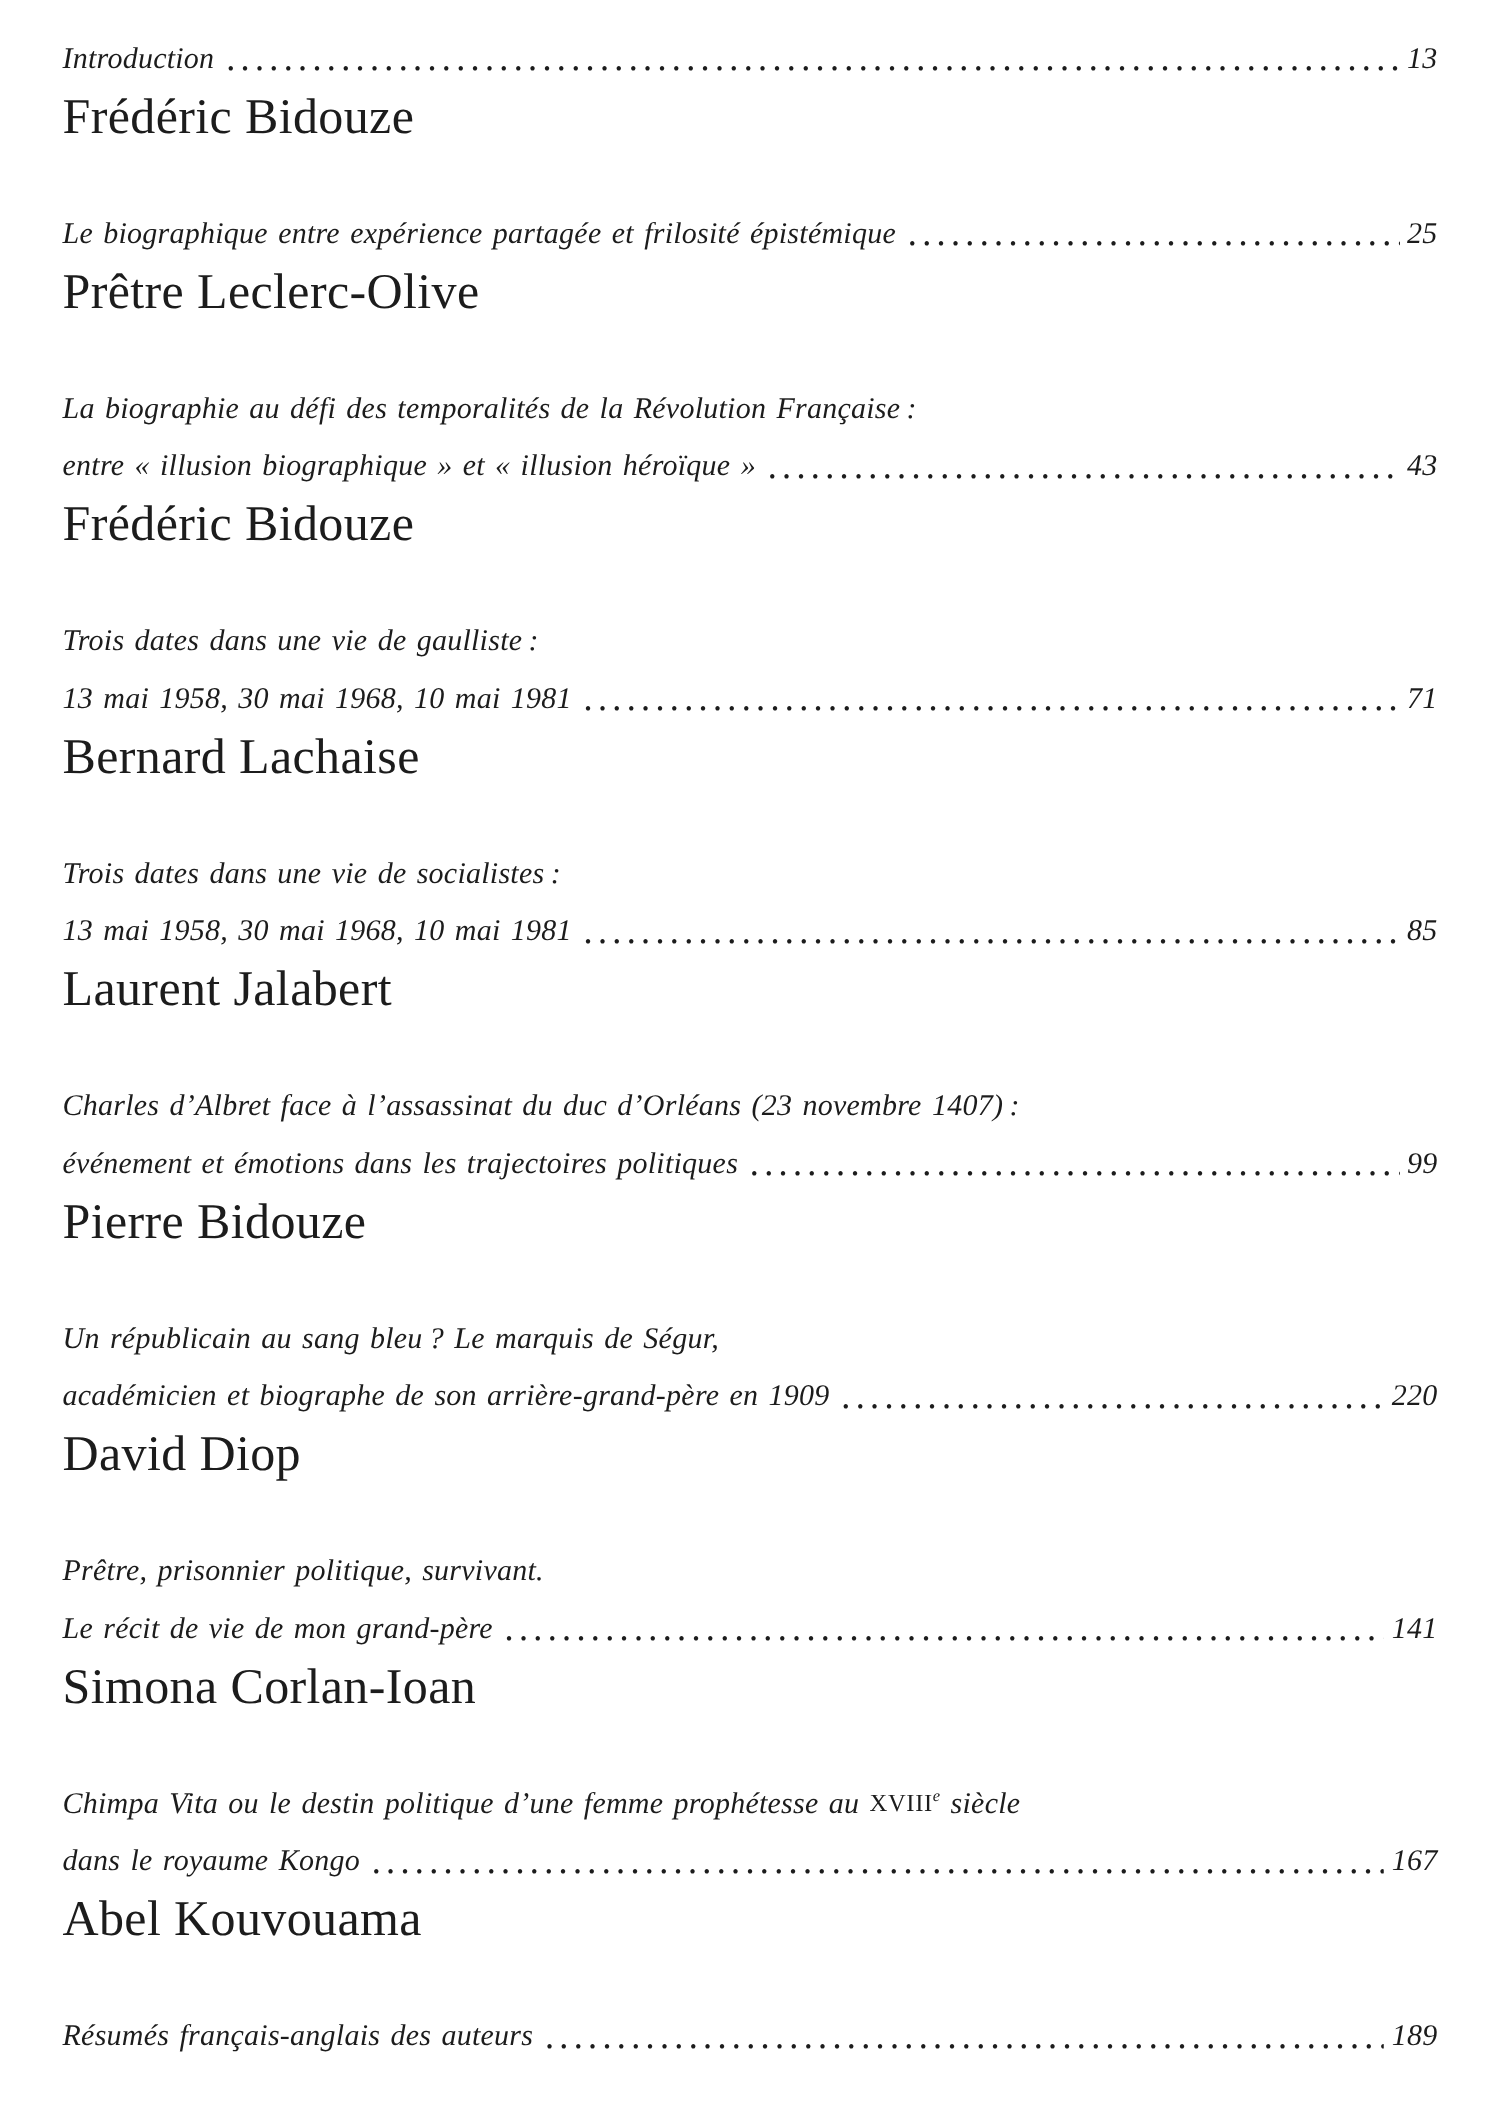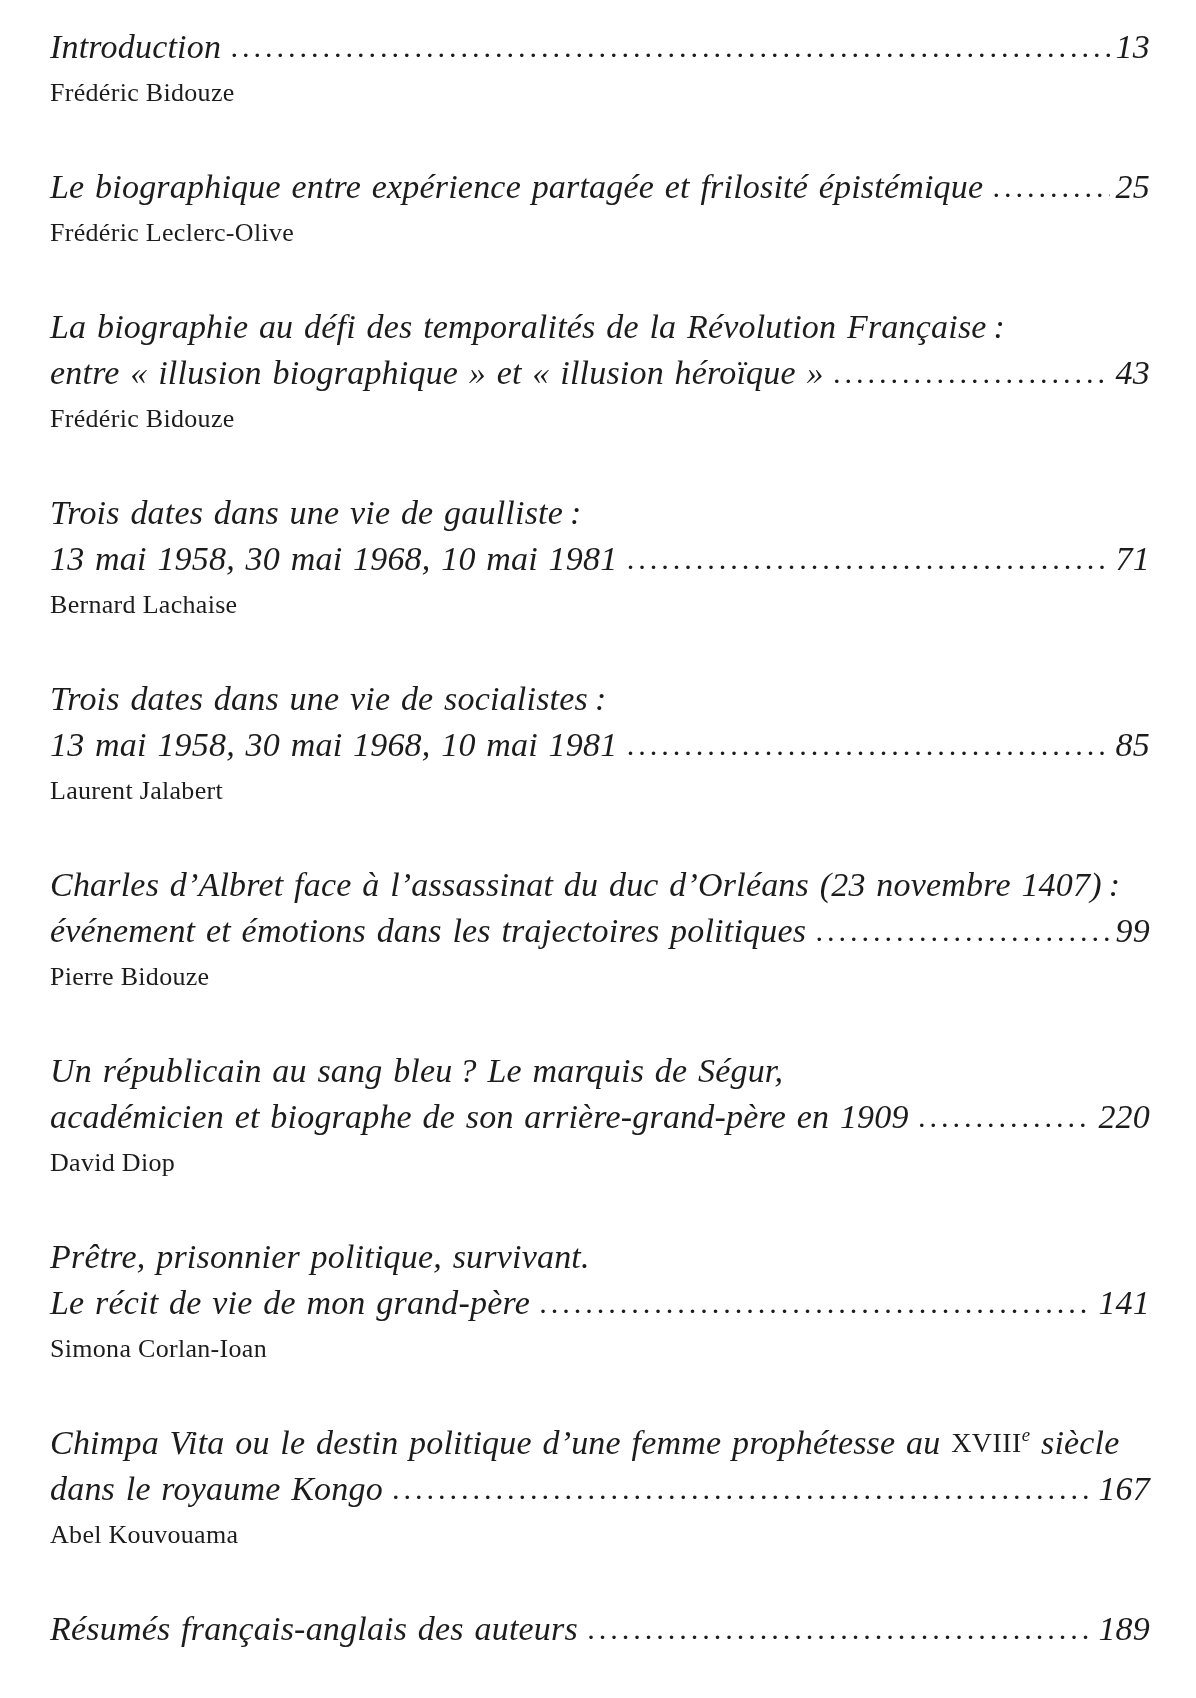--- a/index.html
+++ b/index.html
@@ -14,21 +14,21 @@
   .toc {
     padding: 24px 46px 0 50px;
   }
   .entry {
     margin-bottom: 48px;
   }
   .line {
     display: flex;
     align-items: center;
     font-style: italic;
-    font-size: 34px;
+    font-size: 24px;
     line-height: 46px;
     word-spacing: 2px;
     letter-spacing: 0.2px;
     white-space: nowrap;
   }
   .t {
     flex: 0 0 auto;
     white-space: pre;
   }
   .dots {
@@ -43,21 +43,21 @@
   }
   .dots::after {
     content: "........................................................................................................................................................";
   }
   .page {
     flex: 0 0 auto;
     margin-left: 4px;
   }
   .author {
     font-style: normal;
-    font-size: 26px;
+    font-size: 40px;
     line-height: 46px;
     letter-spacing: 0.3px;
     white-space: nowrap;
   }
   .numeral {
     flex: 0 0 auto;
     font-style: normal;
     font-size: 0.82em;
     letter-spacing: 0.5px;
     white-space: pre;
@@ -84,21 +84,21 @@
     </div>
     <div class="author">Frédéric Bidouze</div>
   </div>
 
   <div class="entry">
     <div class="line">
       <span class="t">Le biographique entre expérience partagée et frilosité épistémique</span>
       <span class="dots"></span>
       <span class="page">25</span>
     </div>
-    <div class="author">Frédéric Leclerc-Olive</div>
+    <div class="author">Prêtre Leclerc-Olive</div>
   </div>
 
   <div class="entry">
     <div class="line">
       <span class="t">La biographie au défi des temporalités de la Révolution Française :</span>
     </div>
     <div class="line">
       <span class="t">entre « illusion biographique » et « illusion héroïque »</span>
       <span class="dots"></span>
       <span class="page">43</span>

